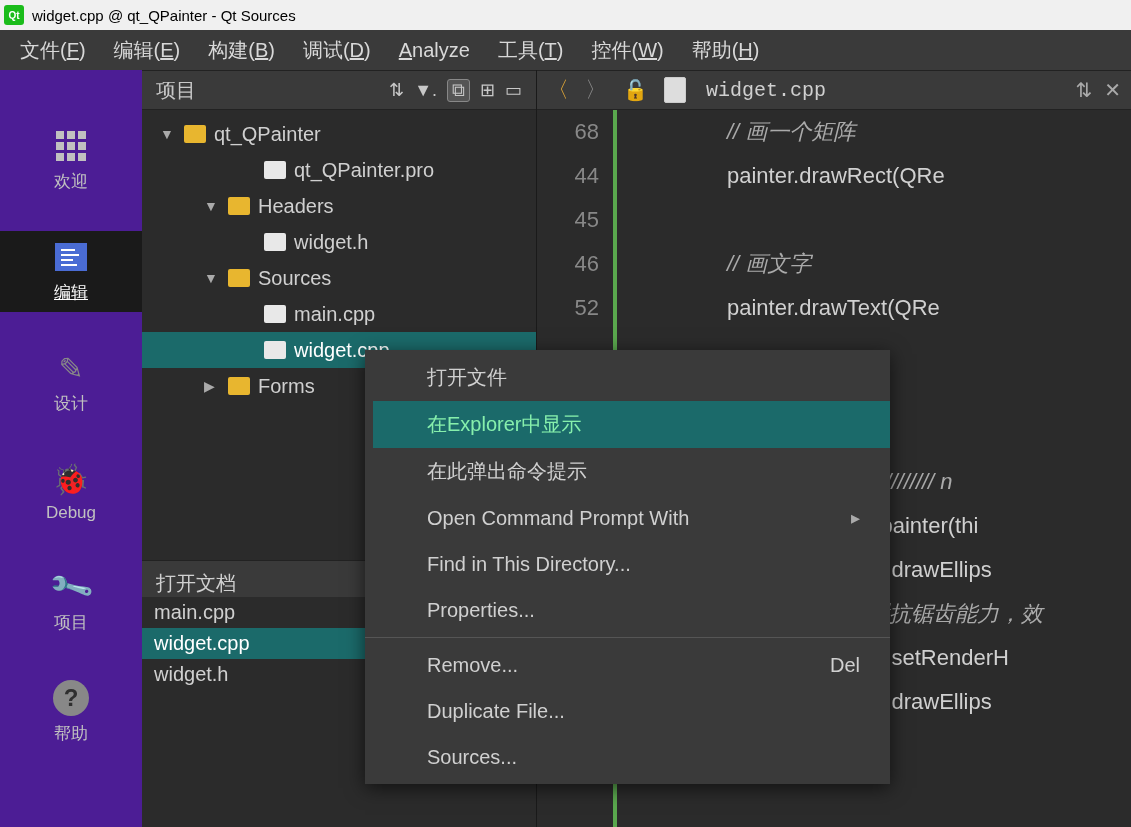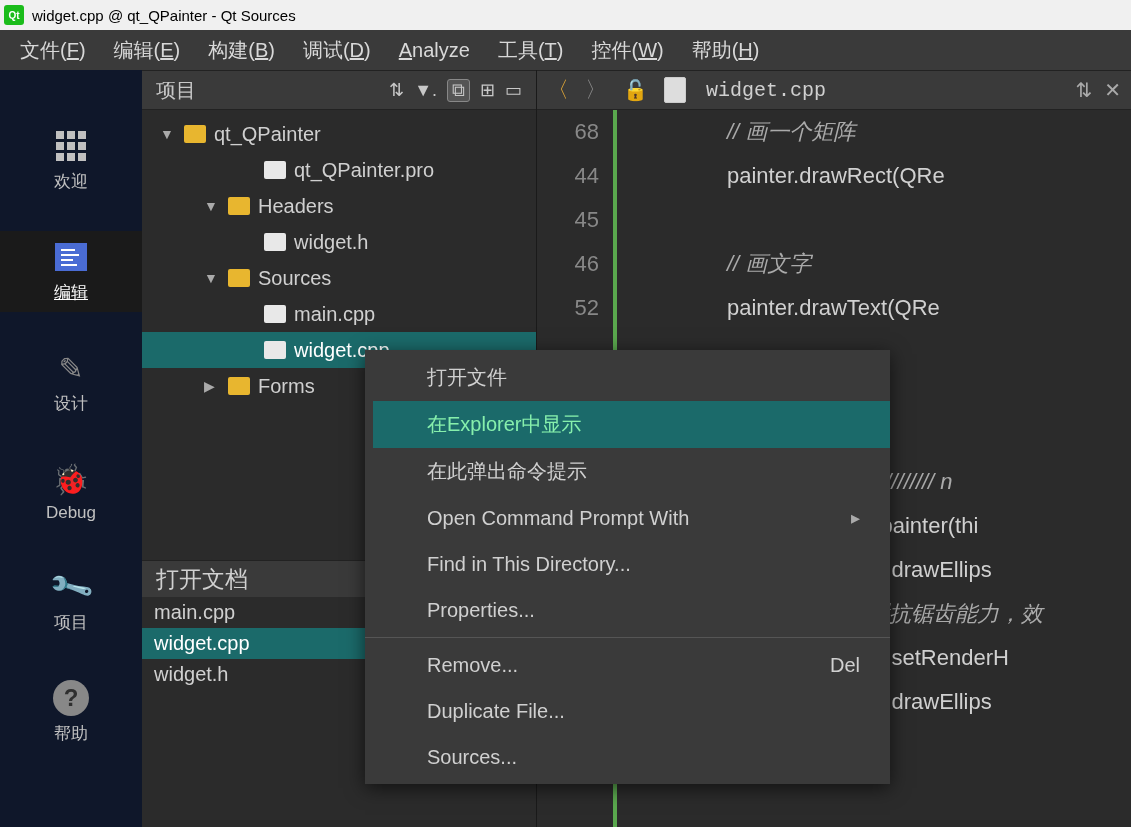--- a/index.html
+++ b/index.html
@@ -9,21 +9,21 @@
   .titlebar { height: 30px; background: #f0f0f0; display: flex; align-items: center; padding: 0 4px; color: #000; font-size: 15px; }
   .titlebar .app-icon { width: 20px; height: 20px; background: #1abc1a; border-radius: 3px; margin-right: 8px; display:flex; align-items:center; justify-content:center; color:#fff; font-size:10px; font-weight:bold; }
   
   
   .menubar { height: 40px; background: #3a3a3a; display: flex; align-items: center; padding: 0 20px; gap: 28px; color:#d8d8d8; font-size:20px; }
   .menubar span u { text-decoration: underline; }
   
   .main { display: flex; height: calc(100% - 70px); }
   
   
-  .sidebar-left { width: 142px; background: #0f172a; display: flex; flex-direction: column; padding-top: 50px; gap: 30px; }
+  .sidebar-left { width: 142px; background: #4c1d95; display: flex; flex-direction: column; padding-top: 50px; gap: 30px; }
   .sidebar-item { display:flex; flex-direction:column; align-items:center; gap:6px; cursor:pointer; color:#c0c0c0; font-size:17px; width:100%; padding:8px 0;}
   .sidebar-item.active { background:#1a1a1a; color:#fff;text-decoration:underline; }
   .sidebar-icon { width:36px; height:36px; display:flex; align-items:center; justify-content:center; }
   .grid9 { display:grid; grid-template-columns:repeat(3,8px); grid-template-rows:repeat(3,8px); gap:3px; }
   .grid9 div { background:#c0c0c0; }
   .lines-icon { width:32px; height:28px; background:#4a6cd4; display:flex; flex-direction:column; justify-content:center; padding:4px 6px; gap:3px;}
   .lines-icon div { height:2px; background:#fff; }
   .lines-icon div:nth-child(1){width:70%;} .lines-icon div:nth-child(2){width:90%;} .lines-icon div:nth-child(3){width:60%;} .lines-icon div:nth-child(4){width:80%;}
   .pencil-icon { font-size:30px; color:#888; }
   .bug-icon { font-size:30px; color:#c0c0c0; }
@@ -39,21 +39,21 @@
   
   .tree { flex:0 0 auto; background:#2b2b2b; padding:6px 0; font-size:20px;}
   .tree-row { display:flex; align-items:center; height:36px; padding-left:18px; gap:8px; cursor:pointer;}
   .tree-row.selected { background:#1b6a6a; color:#fff; }
   .tree-row .arrow { width:16px; color:#aaa; font-size:14px;}
   .tree-row .indent1 { width:36px; }
   .tree-row .indent2 { width:72px; }
   .folder-icon { width:22px; height:18px; border-radius:2px; display:inline-block; }
 
   .opendocs { border-top:1px solid #222; }
-  .opendocs-header { height:36px; background:#3a3a3a; display:flex; align-items:center; padding:0 14px; font-size:23px;}
+  .opendocs-header { height:36px; background:#3a3a3a; display:flex; align-items:flex-end; padding:0 14px; font-size:20px;}
   .opendocs-list { background:#2b2b2b; font-size:20px;}
   .opendocs-list div { padding:4px 12px; }
   .opendocs-list .sel { background:#1b6a6a; color:#fff; }
   
   
   .editor { flex:1; display:flex; flex-direction:column; background:#2b2b2b; min-width:0;}
   .editor-tabbar { height:40px; background:#3a3a3a; display:flex; align-items:center; padding:0 10px; gap:16px; border-top:1px solid #222; border-bottom:1px solid #222;}
   .editor-tabbar .navarrow { font-size:22px; color:#888; }
   .editor-tabbar .navarrow.active { color:#d9a238; }
   .editor-tabbar .lock { color:#888; font-size:20px;}

